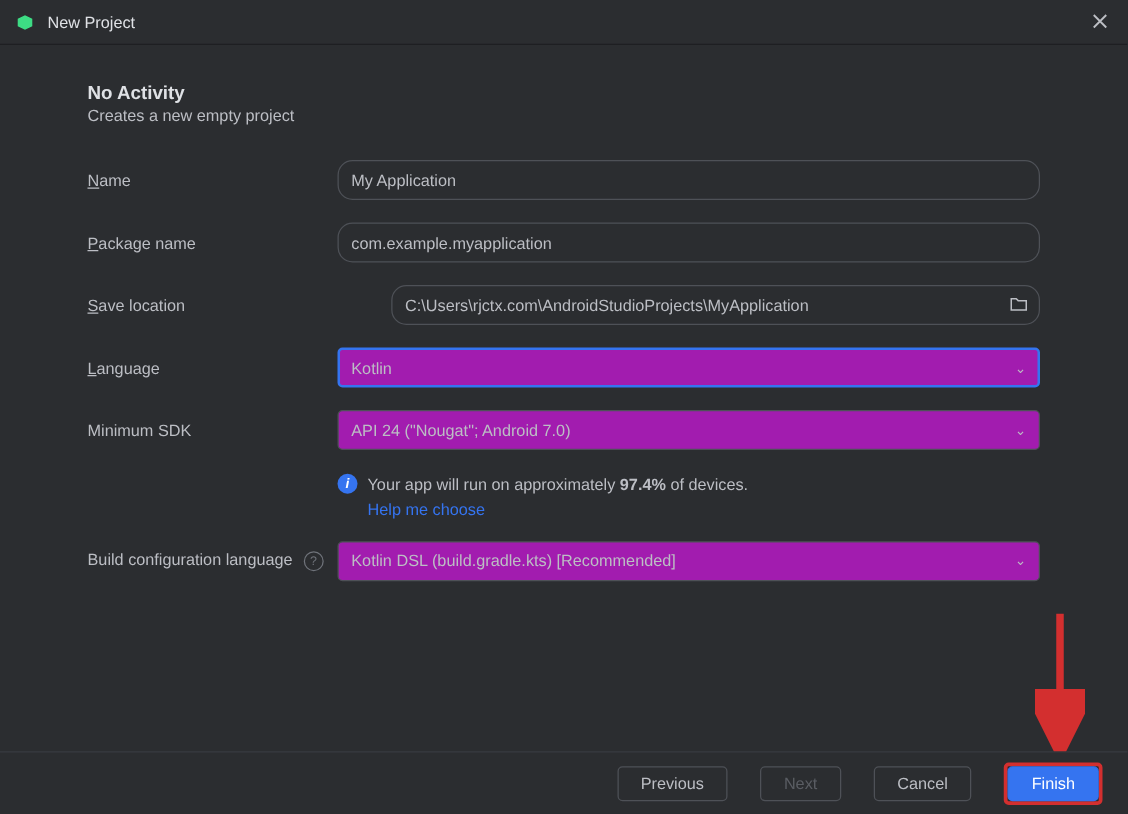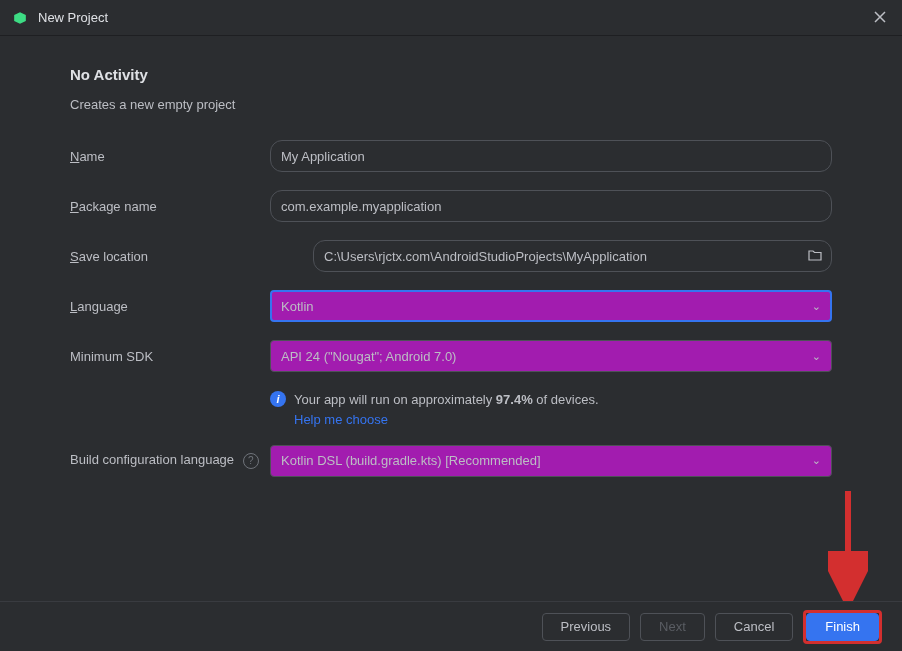--- a/index.html
+++ b/index.html
@@ -42,21 +42,21 @@
       cursor: pointer;
       padding: 4px;
     }
     .content {
       padding: 30px 70px 10px 70px;
     }
     .heading {
       color: #dfe1e5;
       font-size: 15px;
       font-weight: 600;
-      margin-bottom: 14px;
+      margin-bottom: 2px;
     }
     .subtitle {
       color: #bcbec4;
       font-size: 13px;
       margin-bottom: 28px;
     }
     .form-row {
       display: flex;
       align-items: center;
       margin-bottom: 18px;
@@ -178,21 +178,21 @@
       position: absolute;
       bottom: 0;
       left: 0;
       right: 0;
       height: 50px;
       border-top: 1px solid #393b40;
       display: flex;
       align-items: center;
       justify-content: flex-end;
       padding: 0 20px;
-      gap: 10px;
+      gap: 26px;
     }
     .btn {
       height: 28px;
       padding: 0 18px;
       border: 1px solid #4e5157;
       background: #2b2d30;
       color: #bcbec4;
       border-radius: 4px;
       font-size: 13px;
       cursor: pointer;

